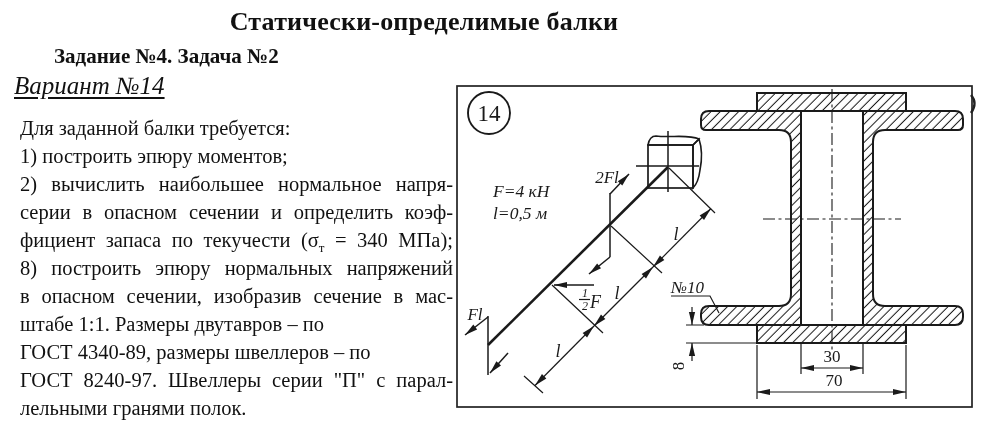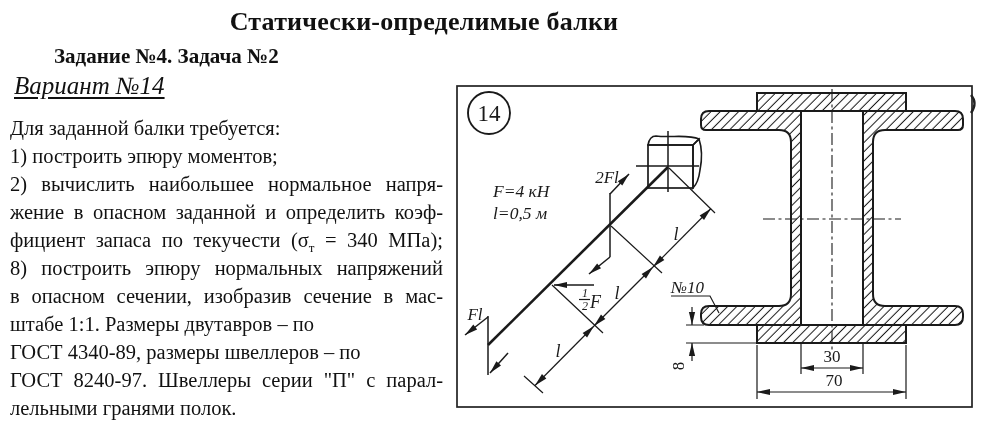--- a/index.html
+++ b/index.html
@@ -2,39 +2,39 @@
 <html><head>
 <meta charset="utf-8">
 <style>
   html,body{margin:0;padding:0;}
   body{width:1000px;height:427px;position:relative;background:#fff;color:#111;
        font-family:"Liberation Serif","DejaVu Serif",serif;overflow:hidden;}
   .abs{position:absolute;}
   #title{left:0;top:7px;width:848px;text-align:center;font-size:26px;font-weight:bold;letter-spacing:.2px;}
   #task-heading{left:14px;top:44px;font-size:21px;font-weight:bold;margin-left:40px;}
   #variant{left:14px;top:72px;font-size:25px;font-style:italic;text-decoration:underline;text-underline-offset:3px;}
-  #para{left:10px;top:114px;width:433px;font-size:20.5px;line-height:28px;}
+  #para{left:20px;top:114px;width:433px;font-size:20.5px;line-height:28px;}
   #para .ln{height:28px;overflow:hidden;white-space:normal;}
   #para .j{text-align:justify;text-align-last:justify;}
   sub.sg{font-size:13px;line-height:0;}
   svg text{font-family:"Liberation Serif","DejaVu Serif",serif;fill:#1a1a1a;}
   .it{font-style:italic;}
 </style>
 </head>
 <body>
 
 <div class="abs" id="title">Статически-определимые балки</div>
 <div class="abs" id="task-heading">Задание №4. Задача №2</div>
 <div class="abs" id="variant">Вариант №14</div>
 
 <div class="abs" id="para">
   <div class="ln">Для заданной балки требуется:</div>
   <div class="ln">1) построить эпюру моментов;</div>
   <div class="ln j">2) вычислить наибольшее нормальное напря-</div>
-  <div class="ln j">жение в опасном заданной и определить коэф-</div>
+  <div class="ln j">серии в опасном сечении и определить коэф-</div>
   <div class="ln j"><span>фициент запаса по текучести (σ</span><sub class="sg">т</sub><span> = 340 МПа);</span></div>
   <div class="ln j">8) построить эпюру нормальных напряжений</div>
   <div class="ln j">в опасном сечении, изобразив сечение в мас-</div>
   <div class="ln">штабе 1:1. Размеры двутавров – по</div>
   <div class="ln">ГОСТ 4340-89, размеры швеллеров – по</div>
   <div class="ln j">ГОСТ 8240-97. Швеллеры серии "П" с парал-</div>
   <div class="ln">лельными гранями полок.</div>
 </div>
 
 <svg class="abs" style="left:0;top:0" width="1000" height="427" viewBox="0 0 1000 427">

